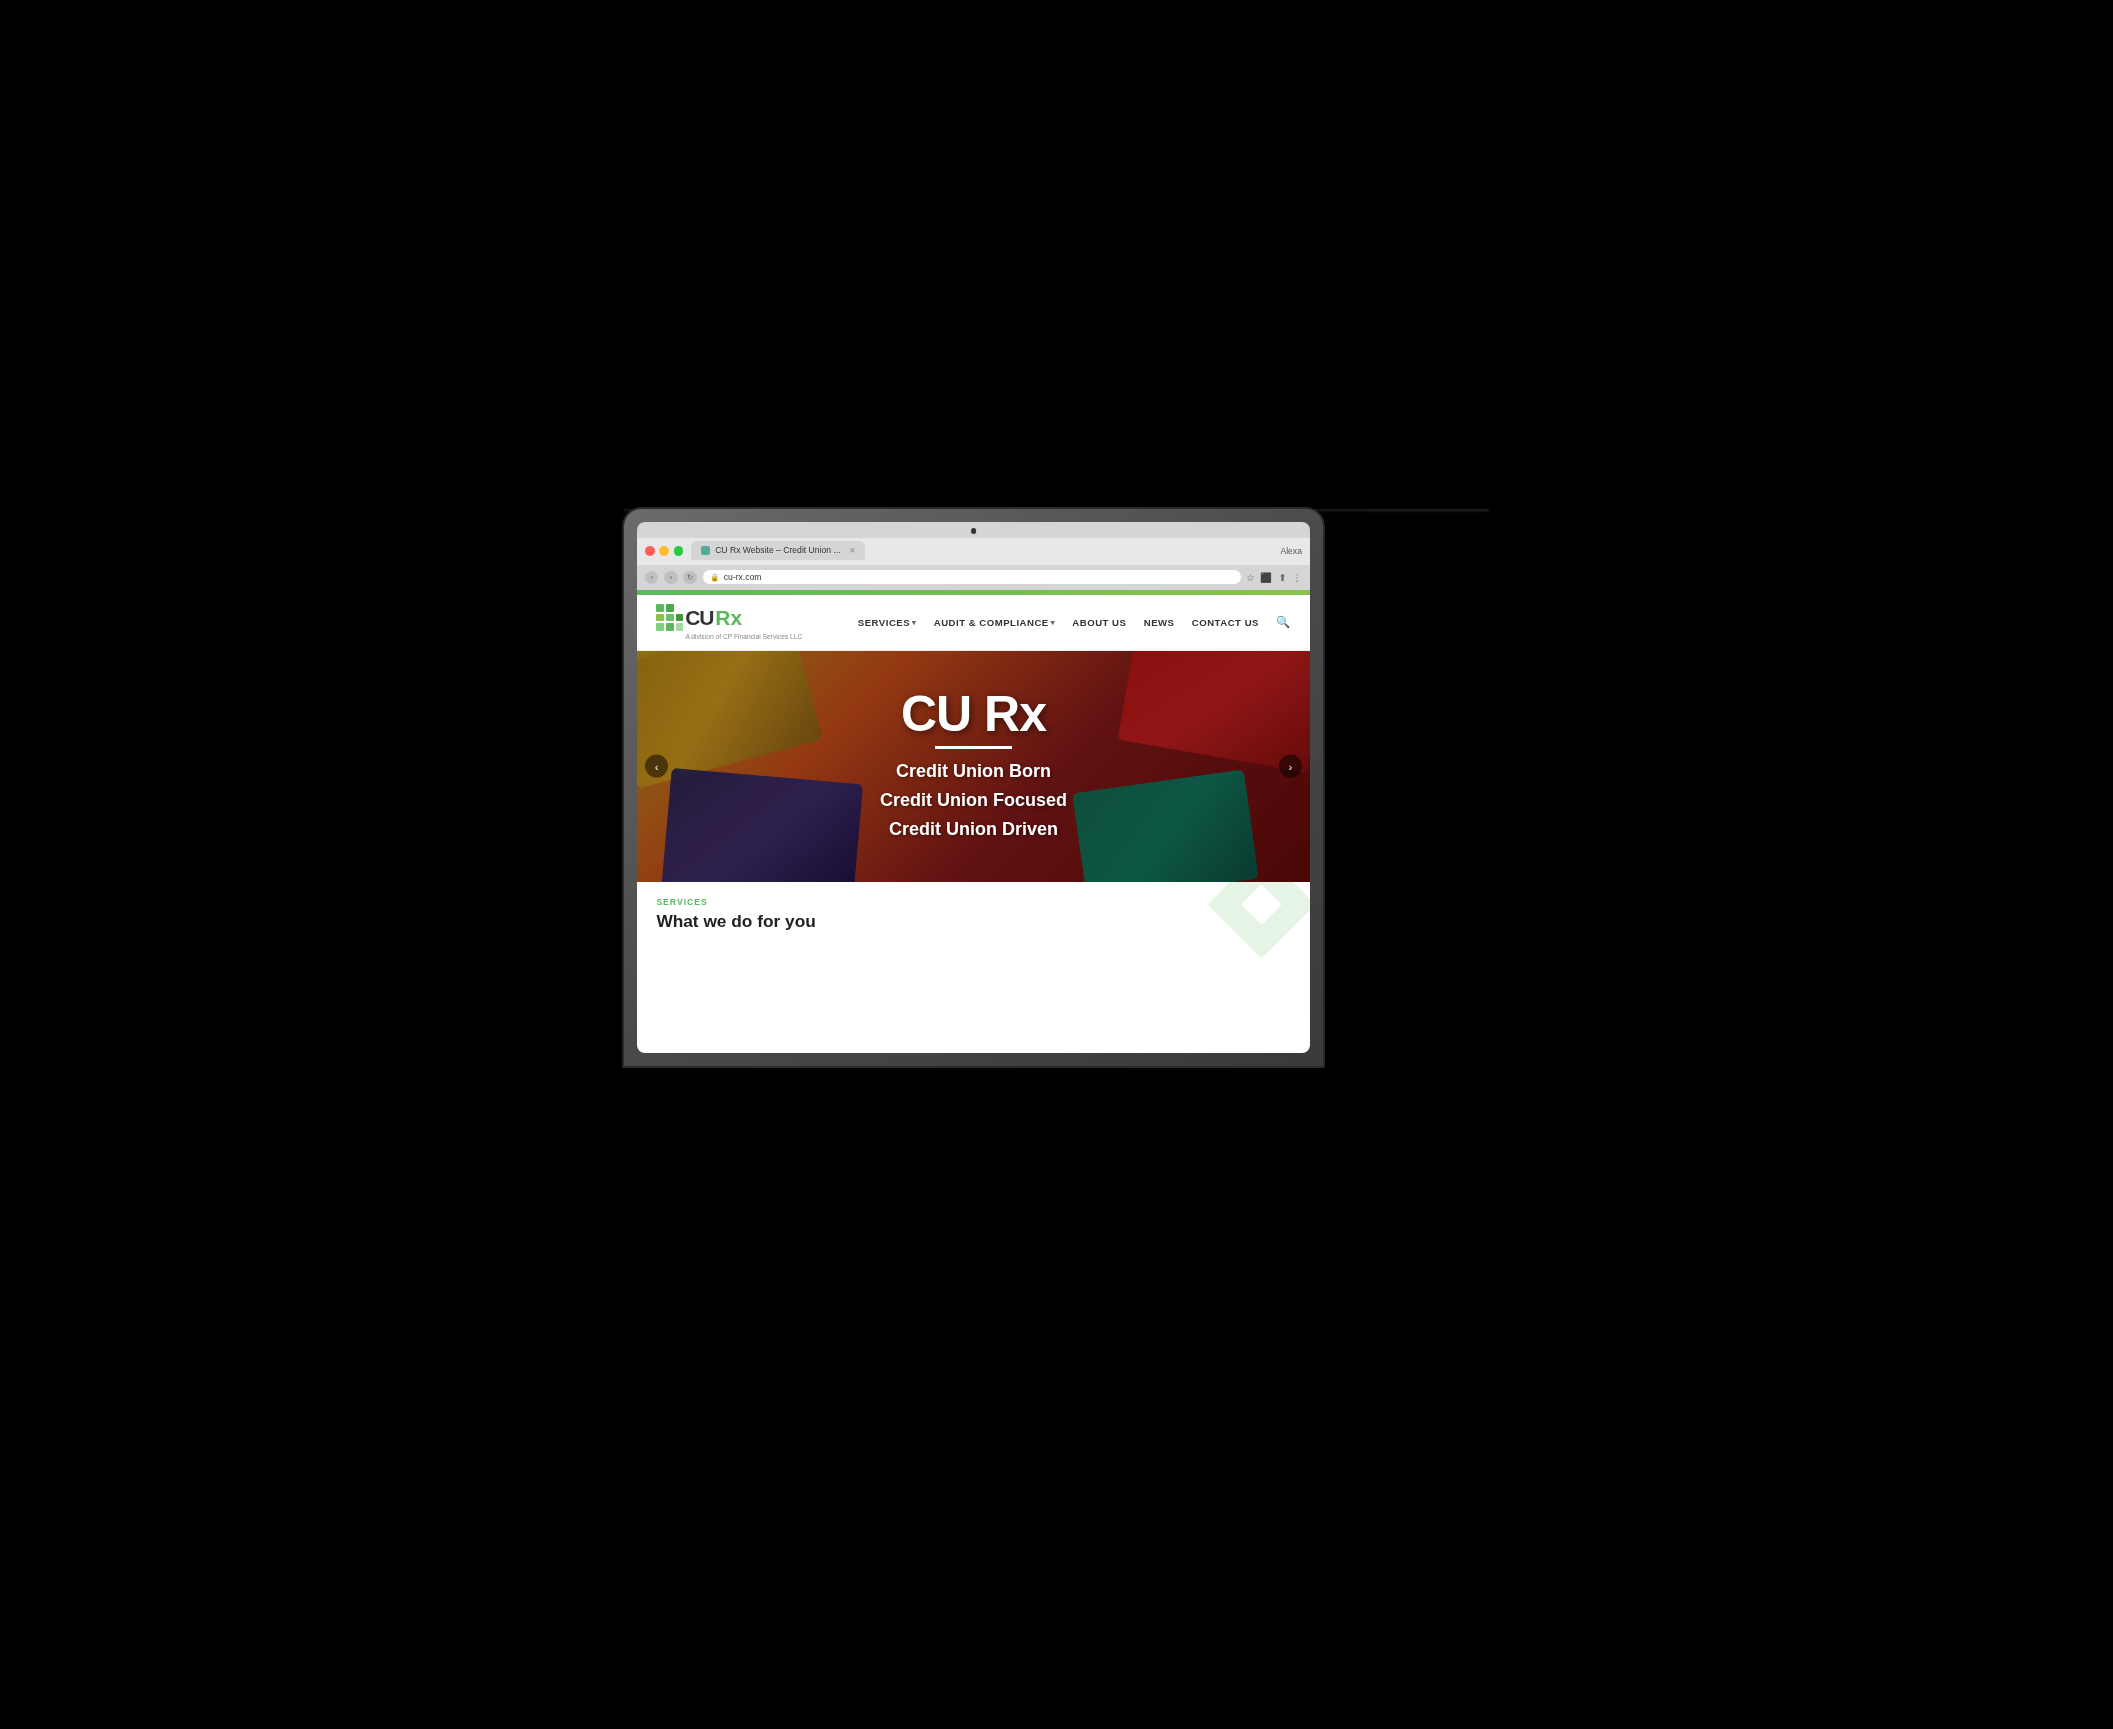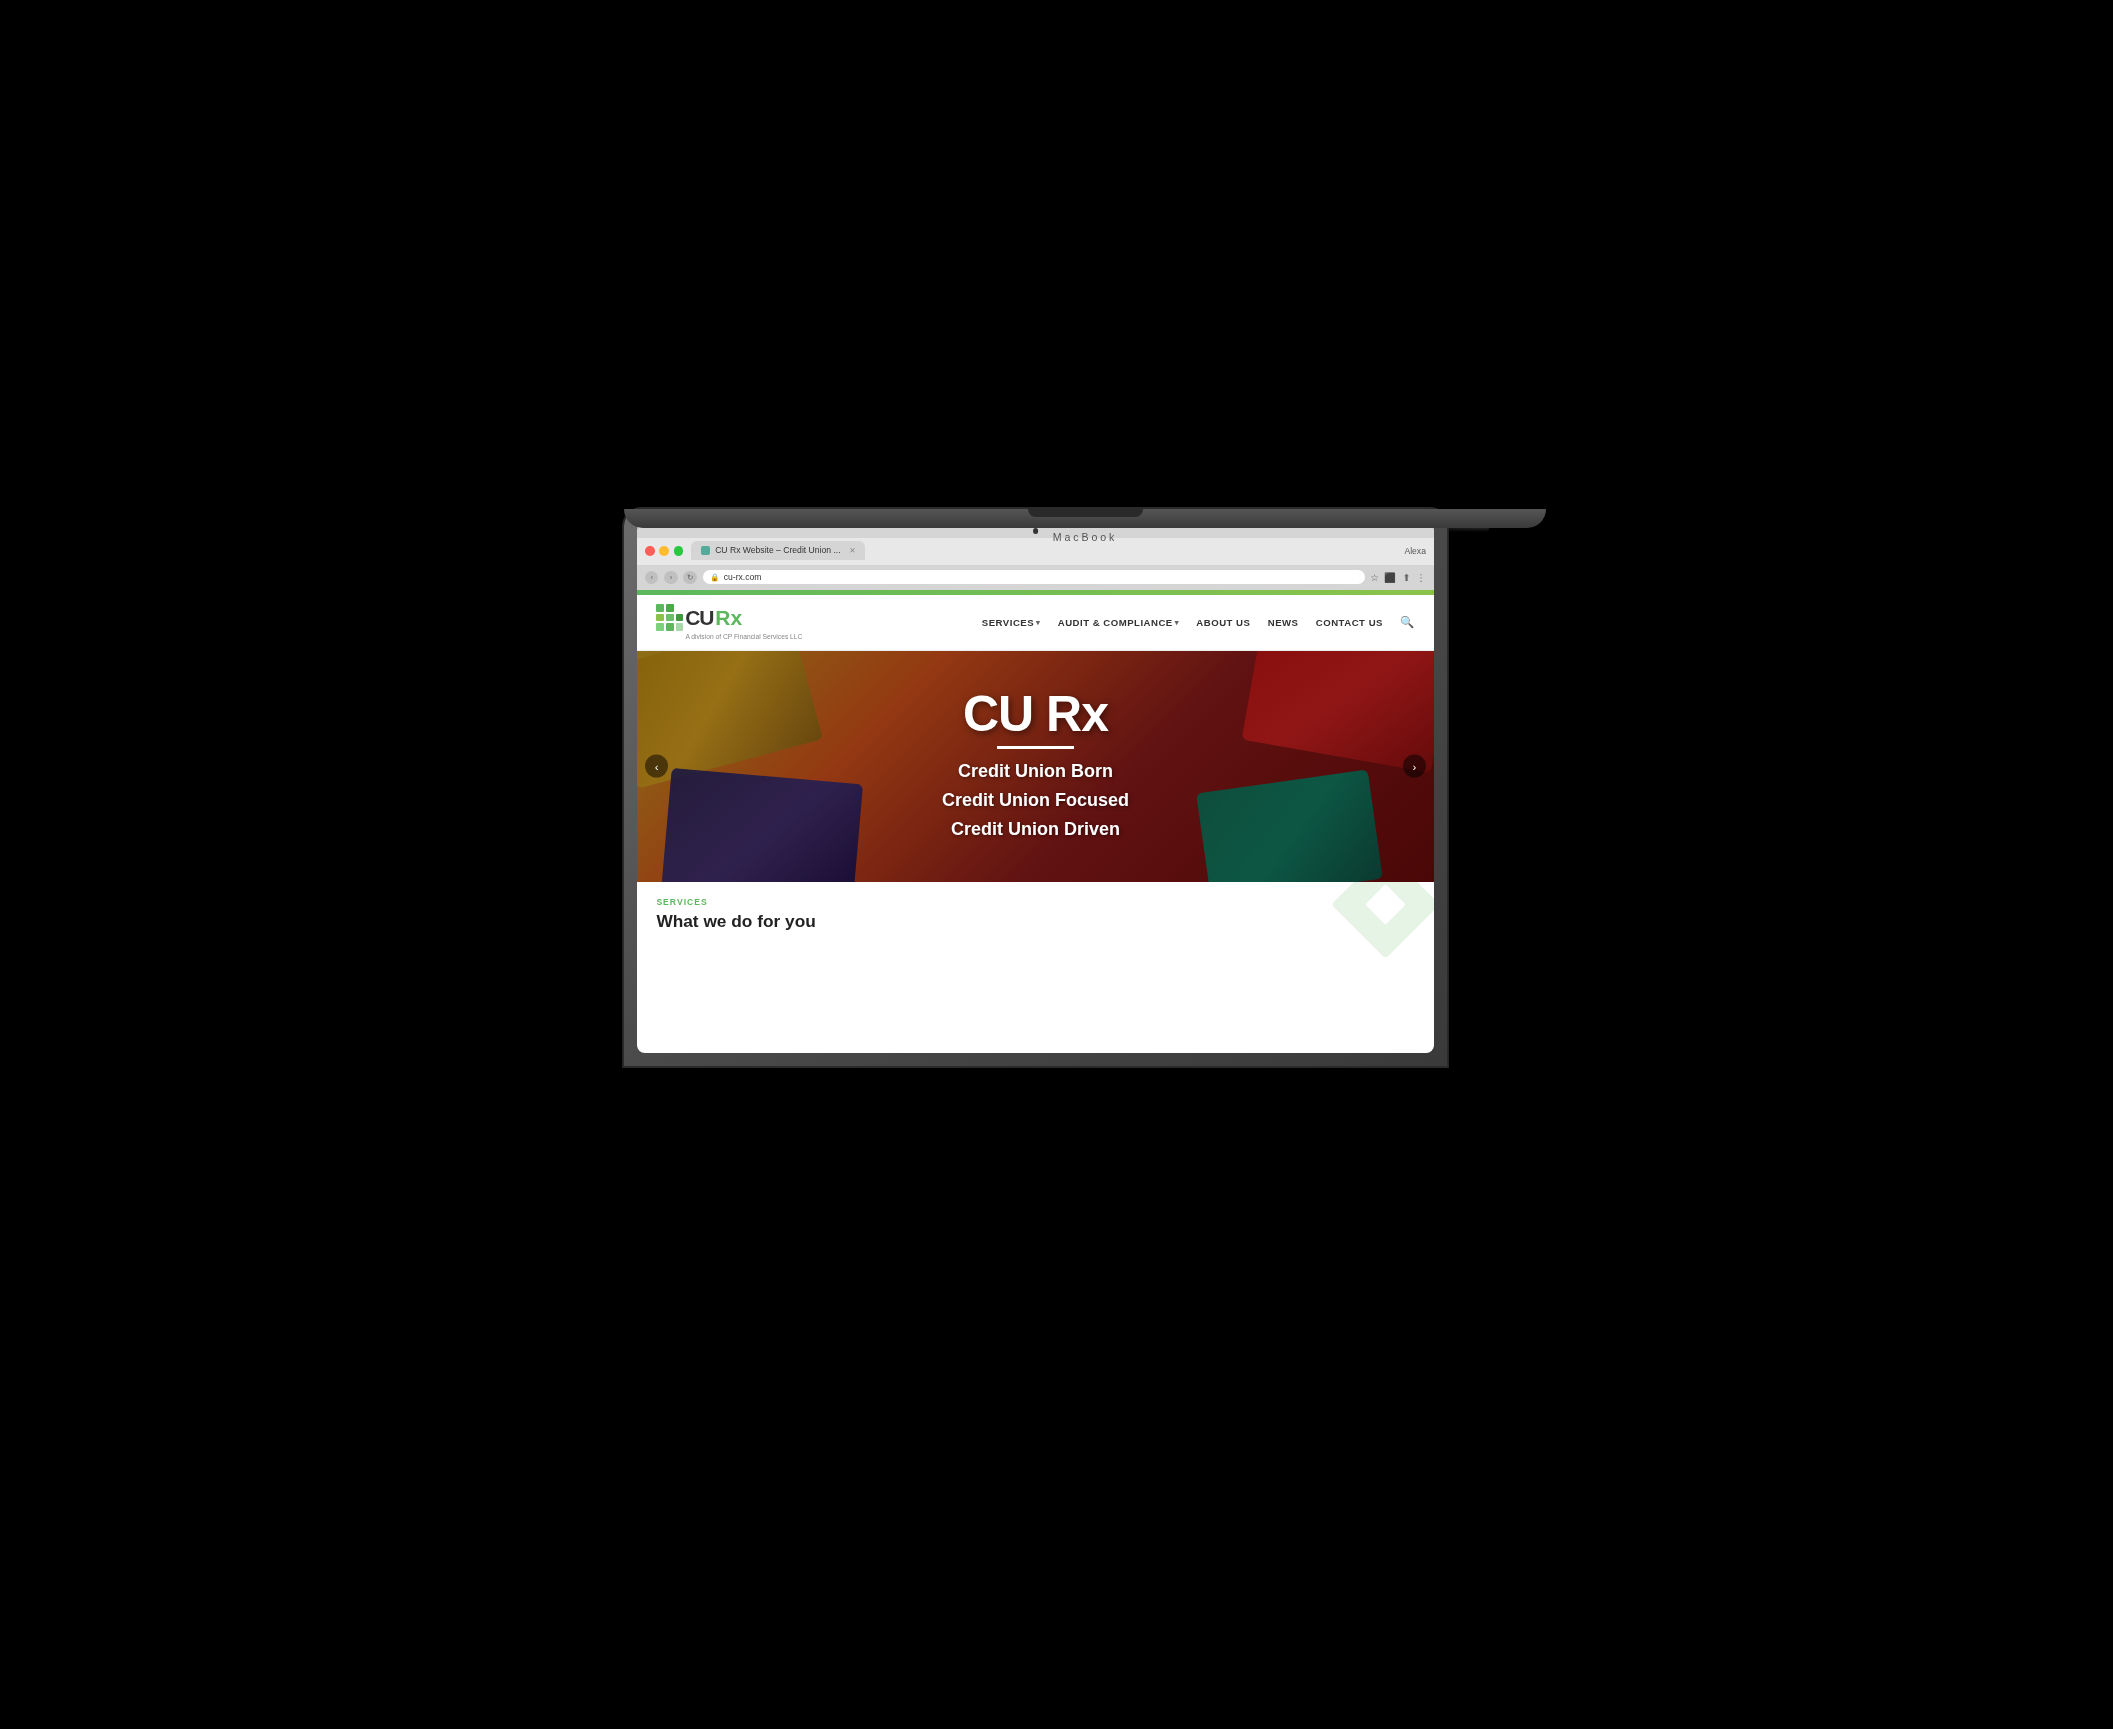--- a/index.html
+++ b/index.html
@@ -18,21 +18,21 @@
       width: 865px;
       height: 711px;
     }
 
     
     .laptop-lid {
       position: absolute;
       top: 0;
       left: 0;
       right: 0;
-      width: 823px;
+      width: 699px;
       height: 557px;
       background: linear-gradient(145deg, #6b6b6b, #4a4a4a, #3a3a3a);
       border-radius: 17.3px 17.3px 0 0;
       box-shadow: 0 0 0 1.9px #2a2a2a, 0 9.6px 38px rgba(0,0,0,0.8);
       display: flex;
       flex-direction: column;
       align-items: flex-start;
       justify-content: center;
       padding: 13.4px;
     }
@@ -634,20 +634,16 @@
               <rect x="20" y="20" width="80" height="80" fill="#5cb85c" transform="rotate(45 60 60)" rx="4"></rect>
               <rect x="45" y="45" width="30" height="30" fill="white" transform="rotate(45 60 60)" rx="2"></rect>
             </svg>
           </div>
         </div>
 
       </div>
     </div>
   </div>
 
-  <div class="laptop-base">
-    <div class="laptop-notch"></div>
-    <span class="macbook-label">MacBook</span>
-  </div>
   <div class="laptop-shadow"></div>
 
 </div>
 
 
 </body></html>

